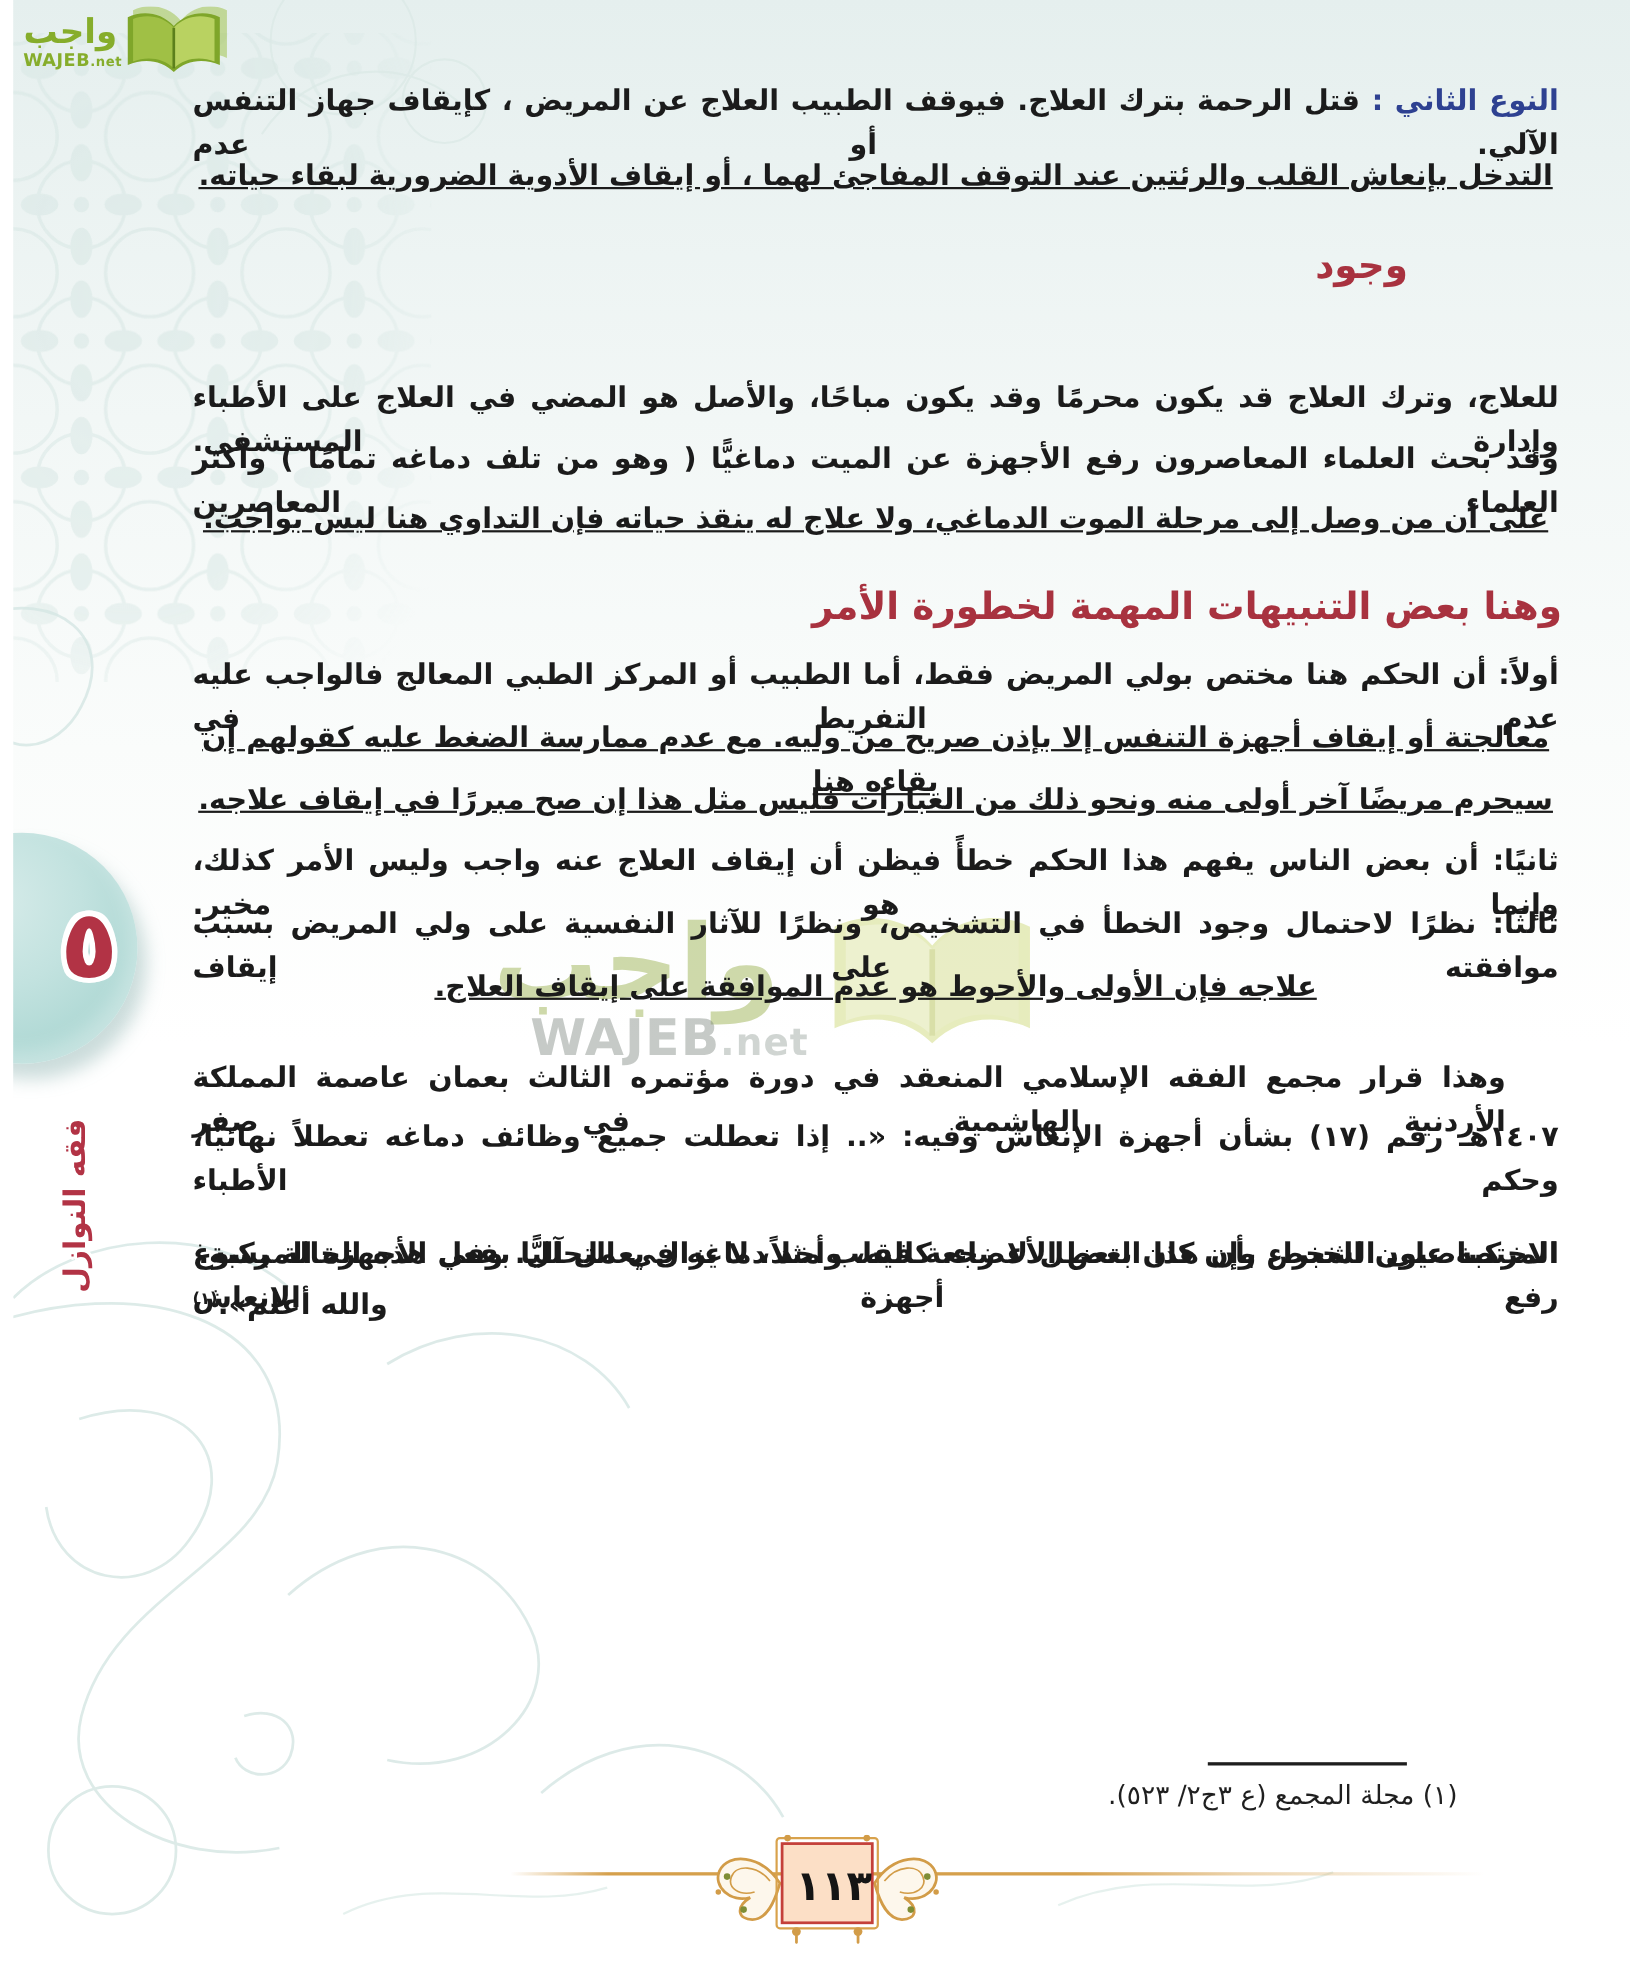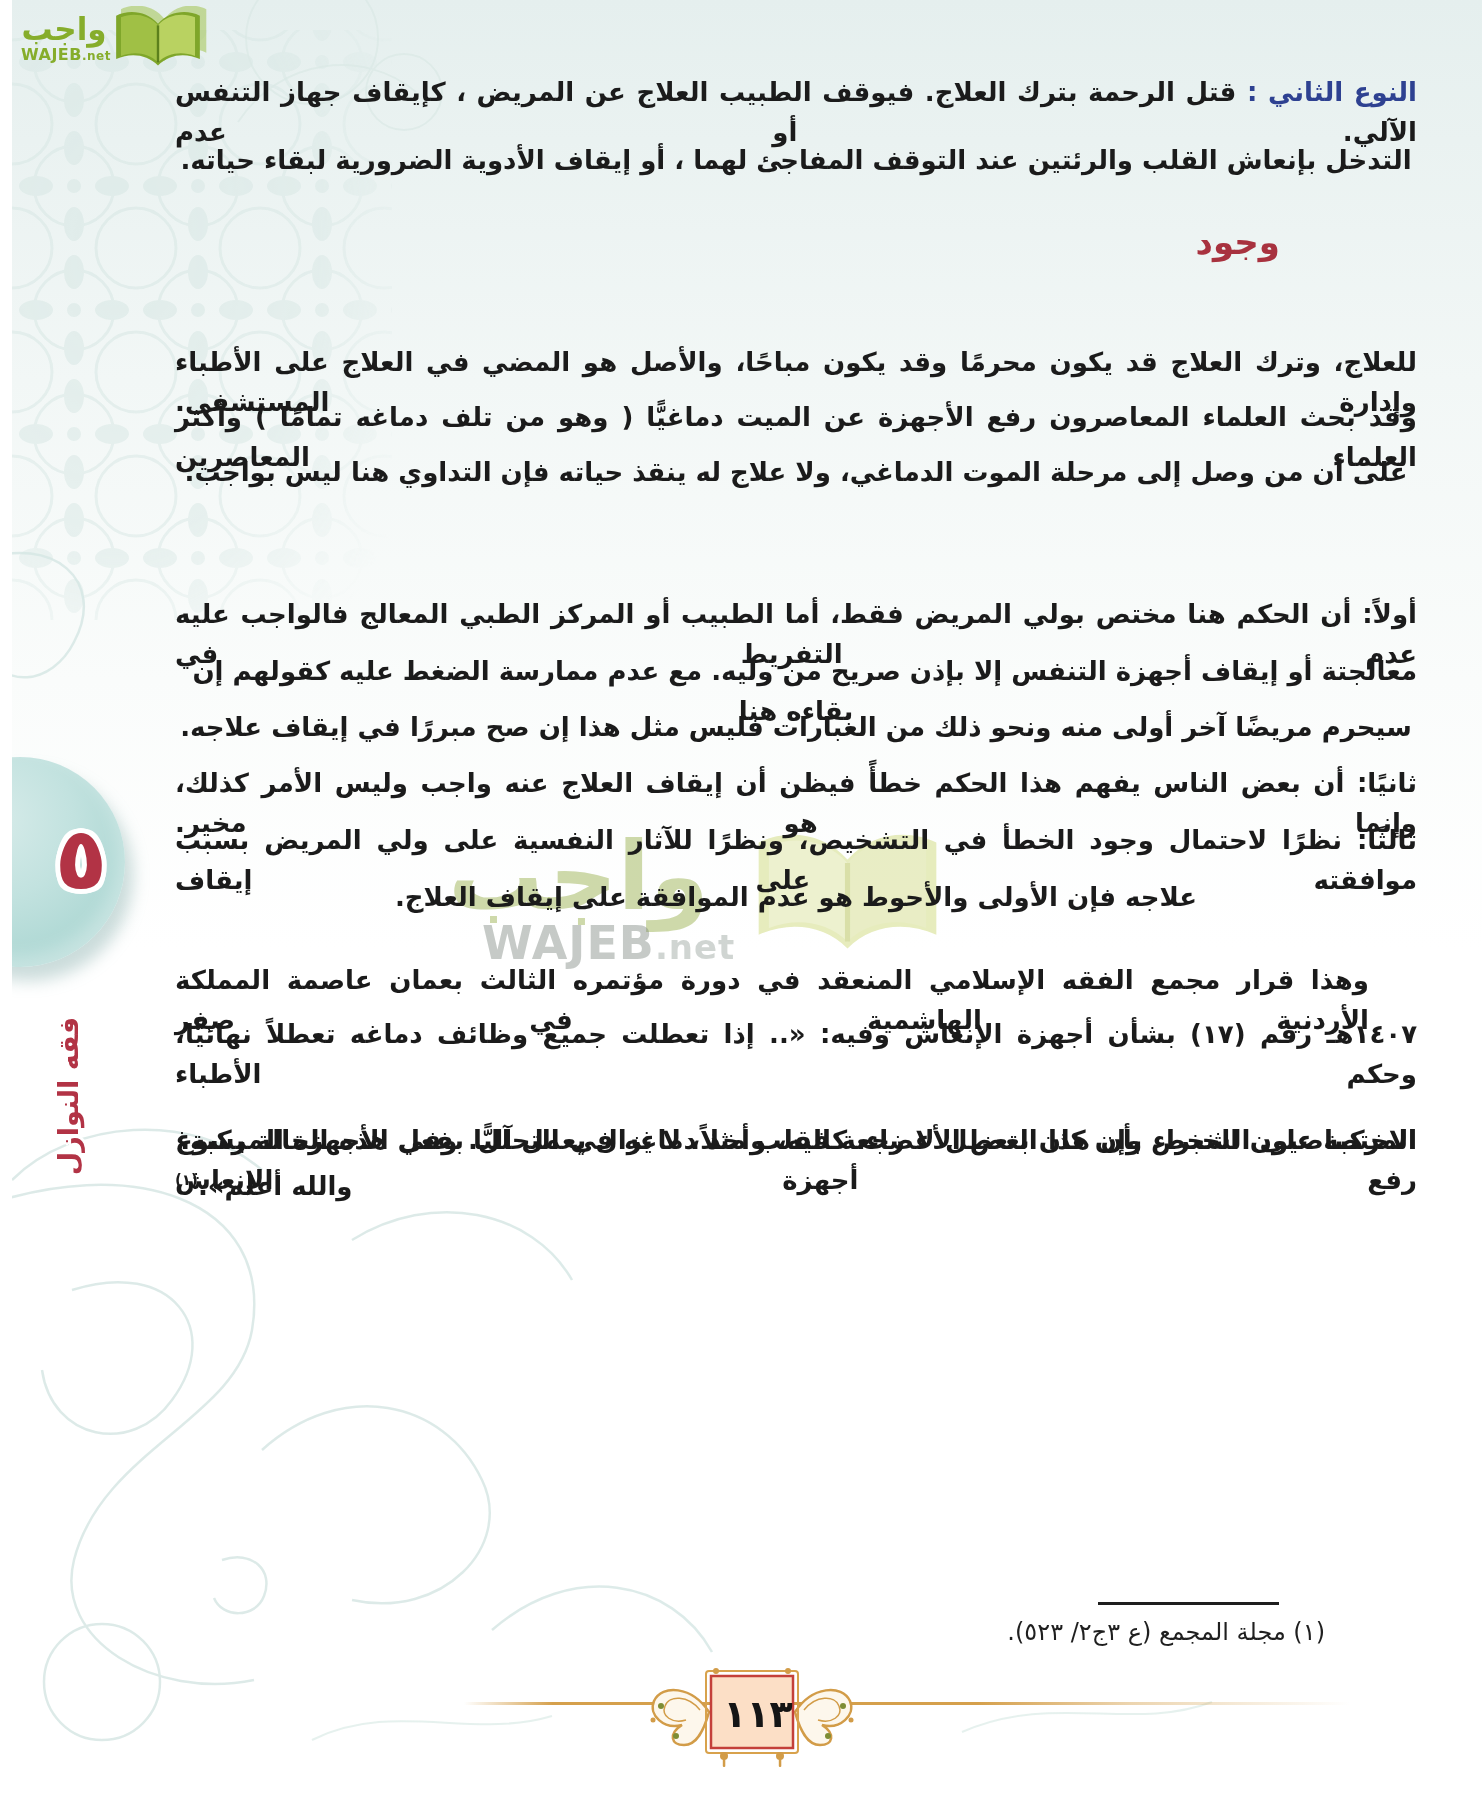--- a/index.html
+++ b/index.html
@@ -19,21 +19,21 @@
   .logo .en{position:absolute;left:0px;top:41px;width:92px;text-align:center;font-size:16px;font-weight:bold;color:#86ad2b;letter-spacing:.5px;}
   .logo .en .suffix{font-size:12px;font-weight:bold;}
   
   .line{
     position:absolute;left:163px;width:1242px;
     direction:rtl;unicode-bidi:embed;
     font-size:26px;font-weight:bold;color:#1b1b1b;
     z-index:3;line-height:40px;
   }
   .j{text-align:justify;text-align-last:justify;text-justify:inter-word;}
-  .c{text-align-last:center;}
+  .c{text-align:center;text-align-last:center;text-decoration:underline;}
   .l{text-align:right;text-align-last:left;}
   .indent1{padding-right:48px;width:1194px;}
   .lbl-blue{color:#2e4191;}
   .heading-red{
     position:absolute;direction:rtl;z-index:3;
     font-size:34px;font-weight:bold;color:#a8323f;line-height:44px;white-space:nowrap;
   }
   sup.fnmark{font-size:15px;font-weight:bold;}
   
   .unit-badge{
@@ -154,20 +154,21 @@
 
   <div class="line j" style="top:72px"><span class="lbl-blue">النوع الثاني :</span> <span>قتل الرحمة بترك العلاج. فيوقف الطبيب العلاج عن المريض ، كإيقاف جهاز التنفس الآلي. أو عدم</span></div>
   <div class="line c" style="top:140px">التدخل بإنعاش القلب والرئتين عند التوقف المفاجئ لهما ، أو إيقاف الأدوية الضرورية لبقاء حياته.</div>
 
   <div class="heading-red" style="right:214px;top:220px">وجود</div>
 
   <div class="line j" style="top:342px">للعلاج، وترك العلاج قد يكون محرمًا وقد يكون مباحًا، والأصل هو المضي في العلاج على الأطباء وإدارة المستشفى.</div>
   <div class="line j" style="top:397px">وقد بحث العلماء المعاصرون رفع الأجهزة عن الميت دماغيًّا ( وهو من تلف دماغه تمامًا ) وأكثر العلماء المعاصرين</div>
   <div class="line c" style="top:452px">على أن من وصل إلى مرحلة الموت الدماغي، ولا علاج له ينقذ حياته فإن التداوي هنا ليس بواجب.</div>
 
+  <div class="heading-red" style="right:74px;top:530px">وهنا بعض التنبيهات المهمة لخطورة الأمر</div>
 
   <div class="line j" style="top:594px">أولاً: أن الحكم هنا مختص بولي المريض فقط، أما الطبيب أو المركز الطبي المعالج فالواجب عليه عدم التفريط في</div>
   <div class="line c" style="top:651px">معالجتة أو إيقاف أجهزة التنفس إلا بإذن صريح من وليه. مع عدم ممارسة الضغط عليه كقولهم إن بقاءه هنا</div>
   <div class="line c" style="top:707px">سيحرم مريضًا آخر أولى منه ونحو ذلك من العبارات فليس مثل هذا إن صح مبررًا في إيقاف علاجه.</div>
 
   <div class="line j" style="top:763px">ثانيًا: أن بعض الناس يفهم هذا الحكم خطأً فيظن أن إيقاف العلاج عنه واجب وليس الأمر كذلك، وإنما هو مخير.</div>
 
   <div class="line j" style="top:820px">ثالثًا: نظرًا لاحتمال وجود الخطأ في التشخيص، ونظرًا للآثار النفسية على ولي المريض بسبب موافقته على إيقاف</div>
   <div class="line c" style="top:877px">علاجه فإن الأولى والأحوط هو عدم الموافقة على إيقاف العلاج.</div>
 

